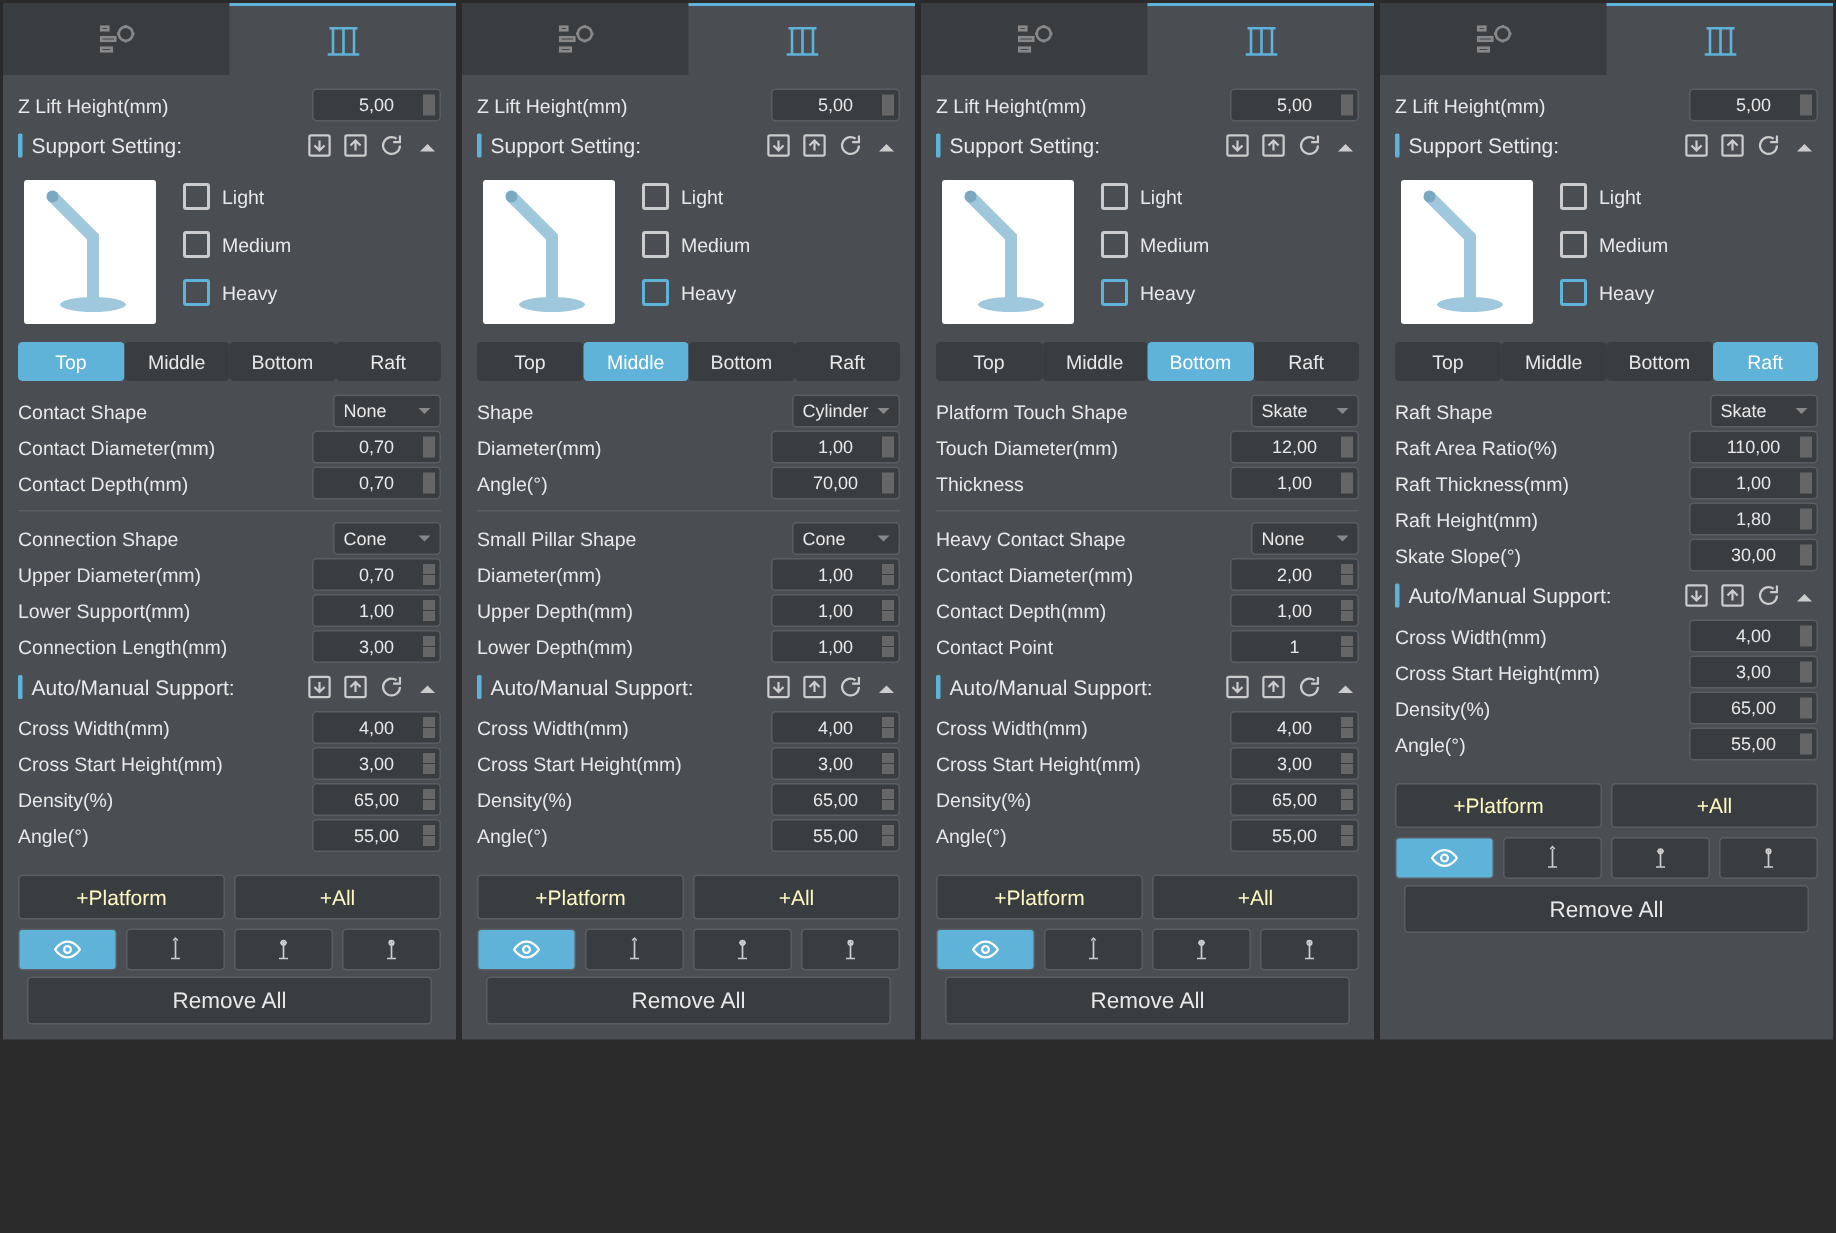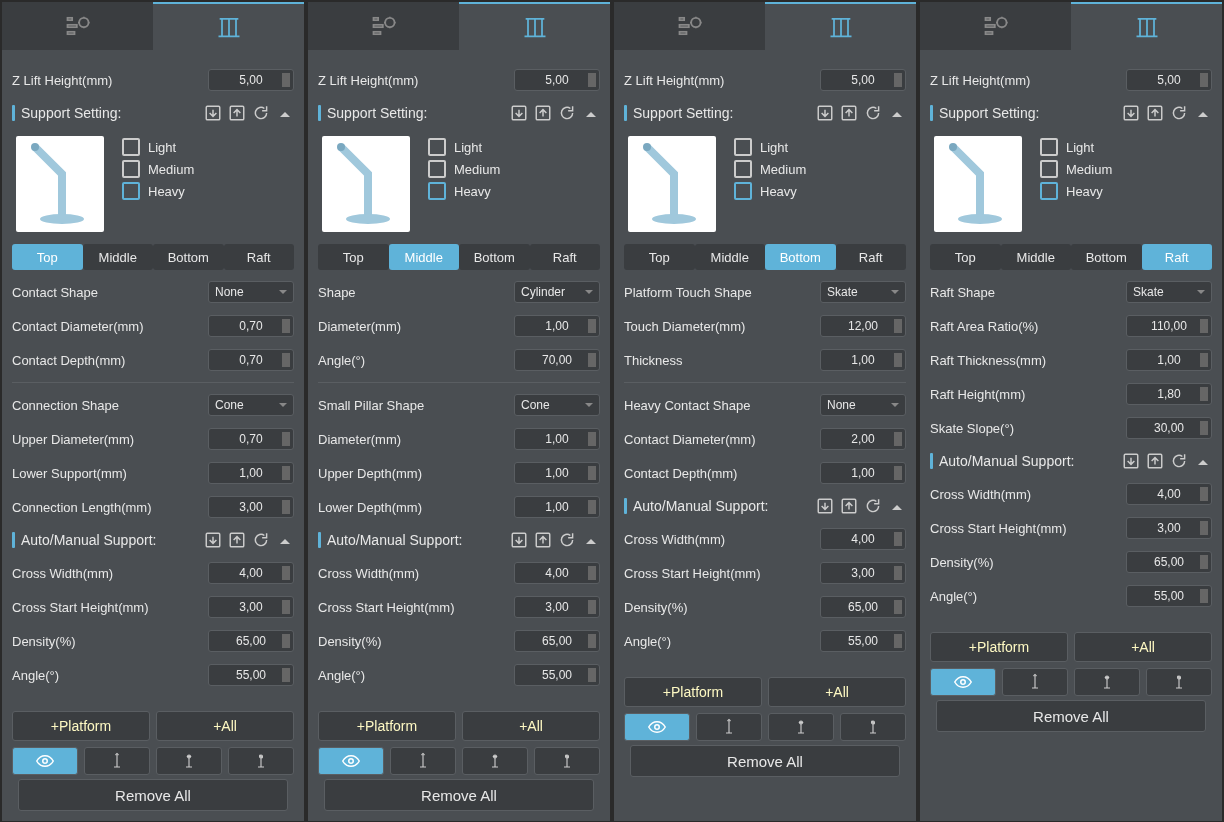--- a/index.html
+++ b/index.html
@@ -3,34 +3,34 @@
 <meta charset="utf-8">
 <style>
 *{box-sizing:border-box;margin:0;padding:0;font-family:"Segoe UI",Arial,sans-serif}
 body{background:#2a2a2a;display:flex;gap:4px;padding:2px}
 .panel{width:304px;background:#4a4e52;color:#e8e8e8;display:flex;flex-direction:column;font-size:13px}
 .tabs-top{display:flex;height:48px;background:#3a3d40}
 .tab-top{flex:1;display:flex;align-items:center;justify-content:center;cursor:pointer;position:relative}
 .tab-top.active{background:#4a4e52;border-top:2px solid #5fb3d9}
 .tab-top svg{width:28px;height:28px}
 .sect{padding:8px 10px}
-.row{display:flex;align-items:center;justify-content:space-between;margin:10px 0;min-height:24px}
+.row{display:flex;align-items:center;justify-content:space-between;margin:0 0;min-height:24px}
 .row-label{flex:1;white-space:nowrap}
 .spin{width:86px;height:22px;background:#3a3d40;border:1px solid #5a5e62;border-radius:3px;display:flex;align-items:center;justify-content:center;color:#e8e8e8;font-size:12px;position:relative}
 .spin::after{content:"";position:absolute;right:3px;top:3px;bottom:3px;width:8px;background:linear-gradient(#666 0 48%,transparent 48% 52%,#666 52%)}
-.select{width:86px;height:22px;background:#3a3d40;border:1px solid #5a5e62;border-radius:3px;display:flex;align-items:center;padding:0 6px;color:#e8e8e8;font-size:12px;position:relative}
+.select{width:72px;height:22px;background:#3a3d40;border:1px solid #5a5e62;border-radius:3px;display:flex;align-items:center;padding:0 6px;color:#e8e8e8;font-size:12px;position:relative}
 .select::after{content:"";position:absolute;right:6px;top:8px;border:4px solid transparent;border-top-color:#888}
 .section-hdr{display:flex;align-items:center;gap:6px;margin:4px 0;padding:2px 0}
 .section-hdr .bar{width:3px;height:16px;background:#5fb3d9;border-radius:1px}
 .section-hdr .title{flex:1;font-size:14px}
 .icon-btn{width:18px;height:18px;display:flex;align-items:center;justify-content:center;cursor:pointer}
 .preview-row{display:flex;gap:18px;padding:8px 4px}
 .preview{width:88px;height:96px;background:#fff;border-radius:2px;display:flex;align-items:center;justify-content:center}
 .preview svg{width:80px;height:90px}
-.ck-col{display:flex;flex-direction:column;gap:4px;padding-top:2px}
+.ck-col{display:flex;flex-direction:column;gap:14px;padding-top:2px}
 .ck{display:flex;align-items:center;gap:8px;cursor:pointer}
 .ck-box{width:18px;height:18px;border:2px solid #ccc;border-radius:2px}
 .ck-box.sel{border-color:#5fb3d9}
 .seg{display:flex;gap:0;margin:4px 0 8px}
 .seg-btn{flex:1;height:26px;background:#3a3d40;border:none;color:#e8e8e8;border-radius:3px;cursor:pointer;font-size:13px}
 .seg-btn.active{background:#5fb3d9;color:#fff}
 .divider{height:1px;background:#5a5e62;margin:6px 0}
 .btn-row{display:flex;gap:6px;padding:6px 10px}
 .btn{flex:1;height:30px;background:#3a3d40;border:1px solid #5a5e62;border-radius:3px;color:#fef9c3;cursor:pointer;display:flex;align-items:center;justify-content:center;font-size:14px}
 .btn-remove{margin:4px 16px 10px;height:32px;background:#3a3d40;border:1px solid #5a5e62;border-radius:3px;color:#e8e8e8;cursor:pointer;display:flex;align-items:center;justify-content:center;font-size:15px}
@@ -495,20 +495,24 @@
         <div class="select">None</div>
       </div>
       <div class="row">
         <span class="row-label">Contact Diameter(mm)</span>
         <div class="spin">2,00</div>
       </div>
       <div class="row">
         <span class="row-label">Contact Depth(mm)</span>
         <div class="spin">1,00</div>
       </div>
+      <div class="row">
+        <span class="row-label">Contact Point</span>
+        <div class="spin">1</div>
+      </div>
       <div class="section-hdr">
         <div class="bar"></div>
         <span class="title">Auto/Manual Support:</span>
         <span class="icon-btn">
           <svg viewBox="0 0 16 16" fill="none" stroke="#ccc" stroke-width="1.3">
             <rect x="2" y="2" width="12" height="12" rx="1"></rect>
             <path d="M8 5v5M5 8l3 3 3-3"></path>
           </svg>
         </span>
         <span class="icon-btn">

